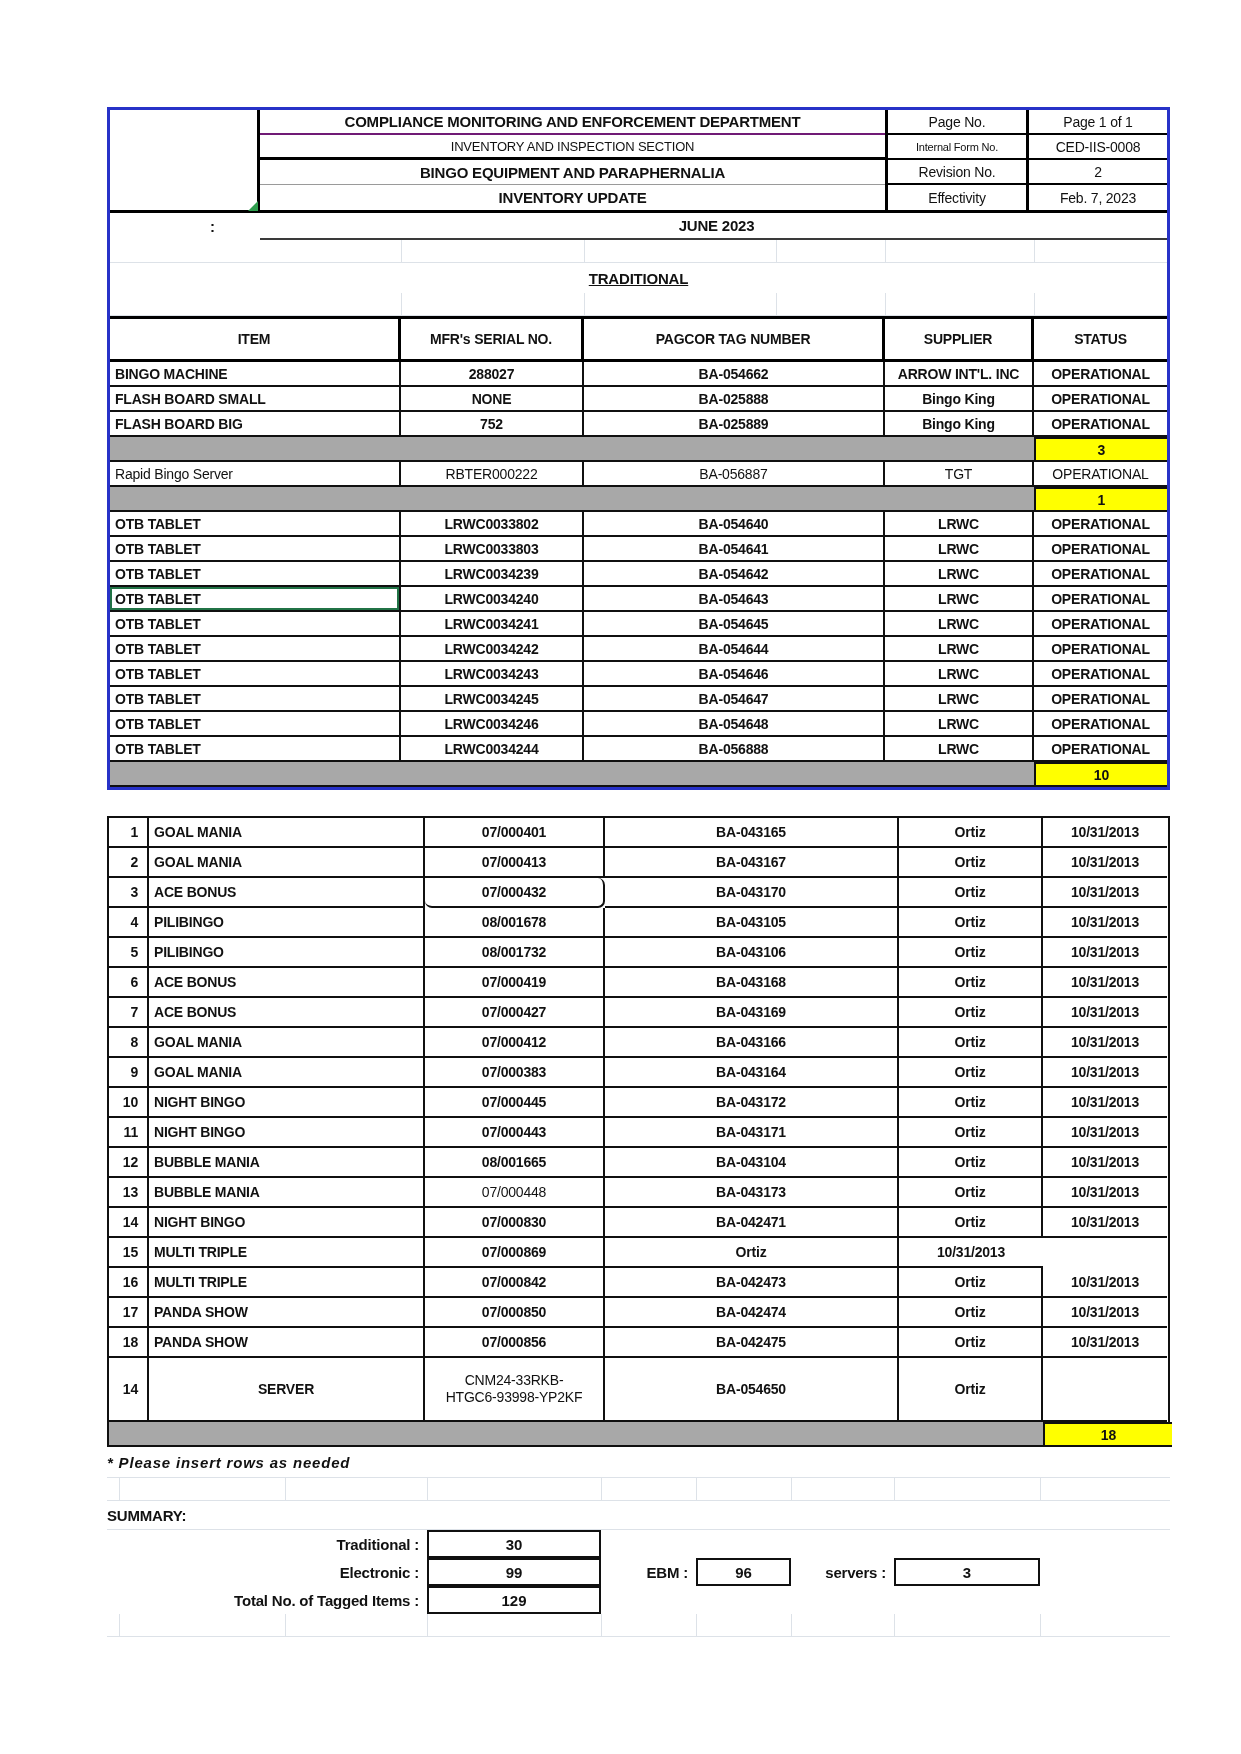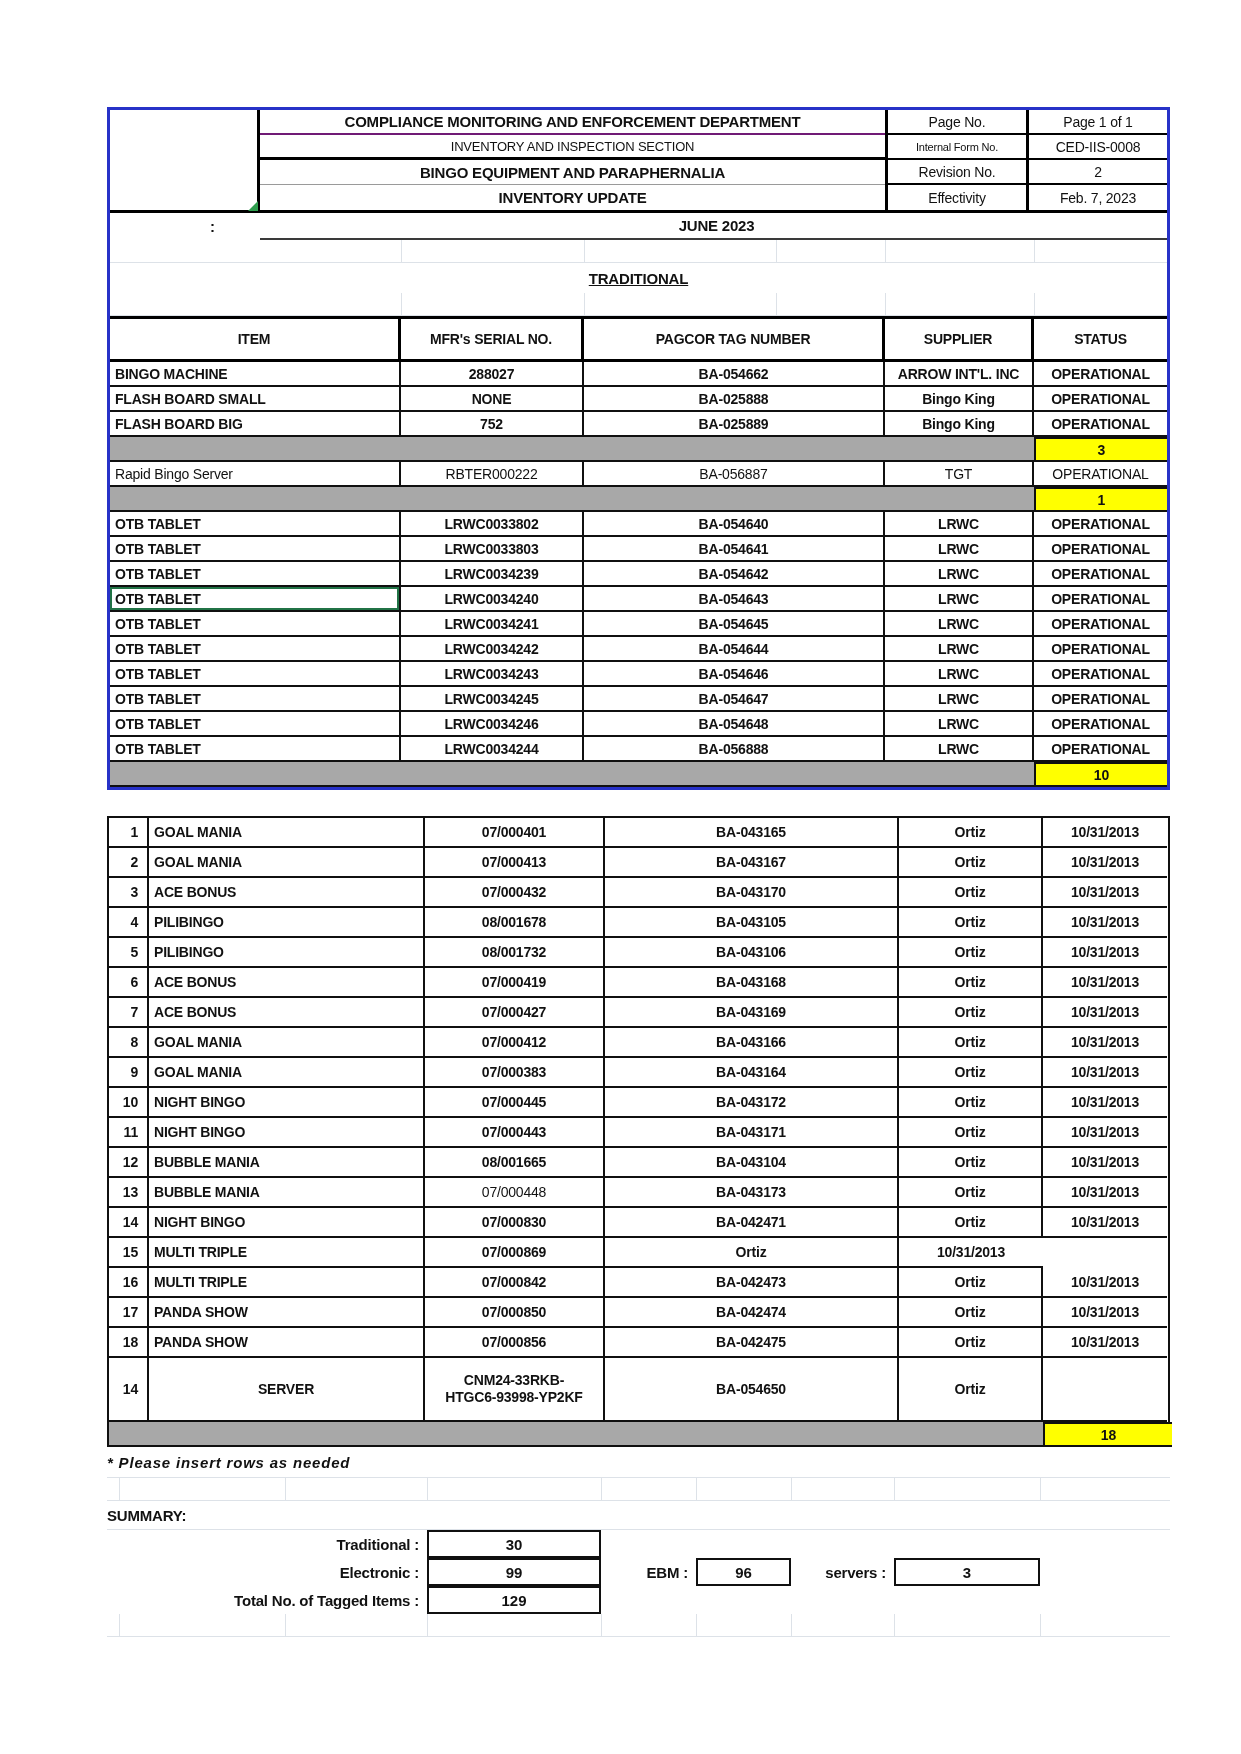--- a/index.html
+++ b/index.html
@@ -301,21 +301,21 @@
             <div class="c left" style="font-weight:bold;">GOAL MANIA</div>
             <div class="c" style="font-weight:bold;">07/000413</div>
             <div class="c" style="font-weight:bold;">BA-043167</div>
             <div class="c" style="font-weight:bold;">Ortiz</div>
             <div class="c" style="font-weight:bold;">10/31/2013</div>
           </div>
 
           <div class="grid6 nrow">
             <div class="c num">3</div>
             <div class="c left" style="font-weight:bold;">ACE BONUS</div>
-            <div class="c" style="font-weight:bold;">07/000432</div>
+            <div class="c" style="font-weight:bold;border-radius:7px;">07/000432</div>
             <div class="c" style="font-weight:bold;">BA-043170</div>
             <div class="c" style="font-weight:bold;">Ortiz</div>
             <div class="c" style="font-weight:bold;">10/31/2013</div>
           </div>
 
           <div class="grid6 nrow">
             <div class="c num">4</div>
             <div class="c left" style="font-weight:bold;">PILIBINGO</div>
             <div class="c" style="font-weight:bold;">08/001678</div>
             <div class="c" style="font-weight:bold;">BA-043105</div>
@@ -445,21 +445,21 @@
             <div class="c" style="font-weight:bold;">07/000856</div>
             <div class="c" style="font-weight:bold;">BA-042475</div>
             <div class="c" style="font-weight:bold;">Ortiz</div>
             <div class="c" style="font-weight:bold;">10/31/2013</div>
           </div>
         </div>
 
       <div class="grid6 server-row">
         <div class="c num">14</div>
         <div class="c" style="font-weight:bold;">SERVER</div>
-        <div class="c serial2" style="font-weight:bold;">
+        <div class="c serial2" style="font-weight:normal;">
           <span>CNM24-33RKB-</span>
           <span>HTGC6-93998-YP2KF</span>
         </div>
         <div class="c" style="font-weight:bold;">BA-054650</div>
         <div class="c" style="font-weight:bold;">Ortiz</div>
         <div class="c"></div>
       </div>
 
       <div class="subrow6">
         <div class="g-cell"></div>

